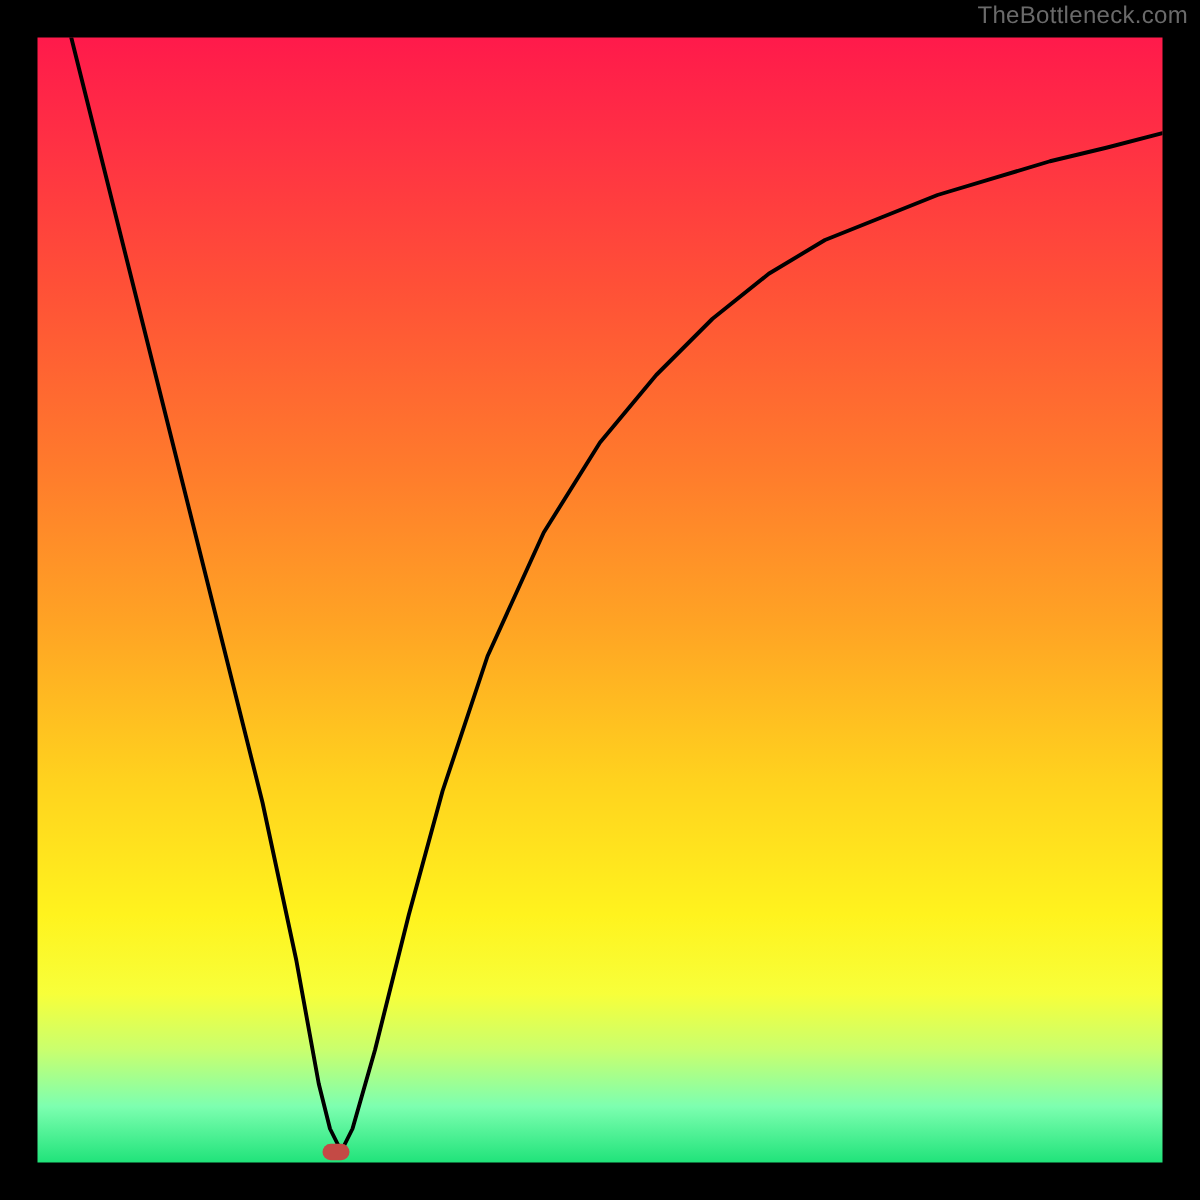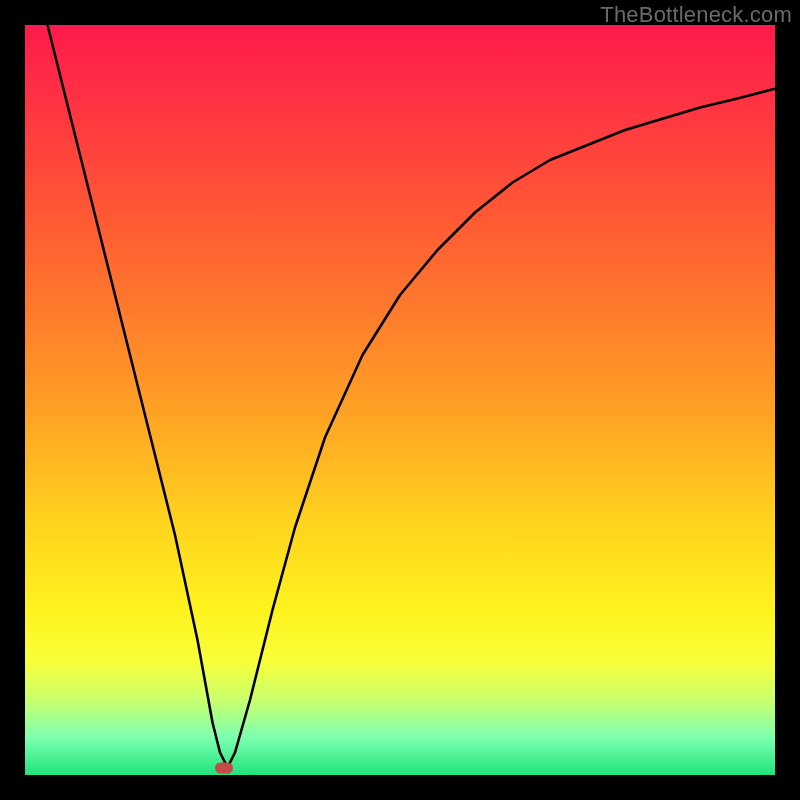--- a/index.html
+++ b/index.html
@@ -15,21 +15,21 @@
     position: relative;
     width: 800px;
     height: 800px;
     background: #000;
   }
   .attribution {
     position: absolute;
     top: 2px;
     right: 8px;
     color: #6a6a6a;
-    font-size: 22px;
+    font-size: 16px;
     font-weight: 400;
     letter-spacing: 0.2px;
     z-index: 5;
   }
   .plot-area {
     position: absolute;
     left: 25px;
     top: 25px;
     width: 750px;
     height: 750px;

